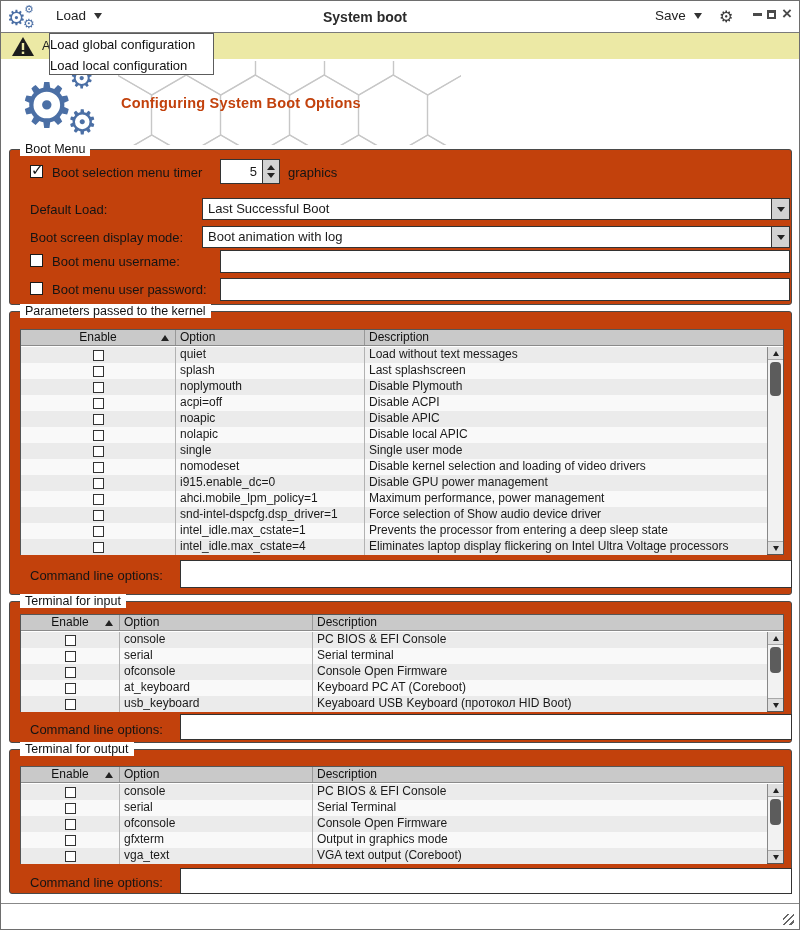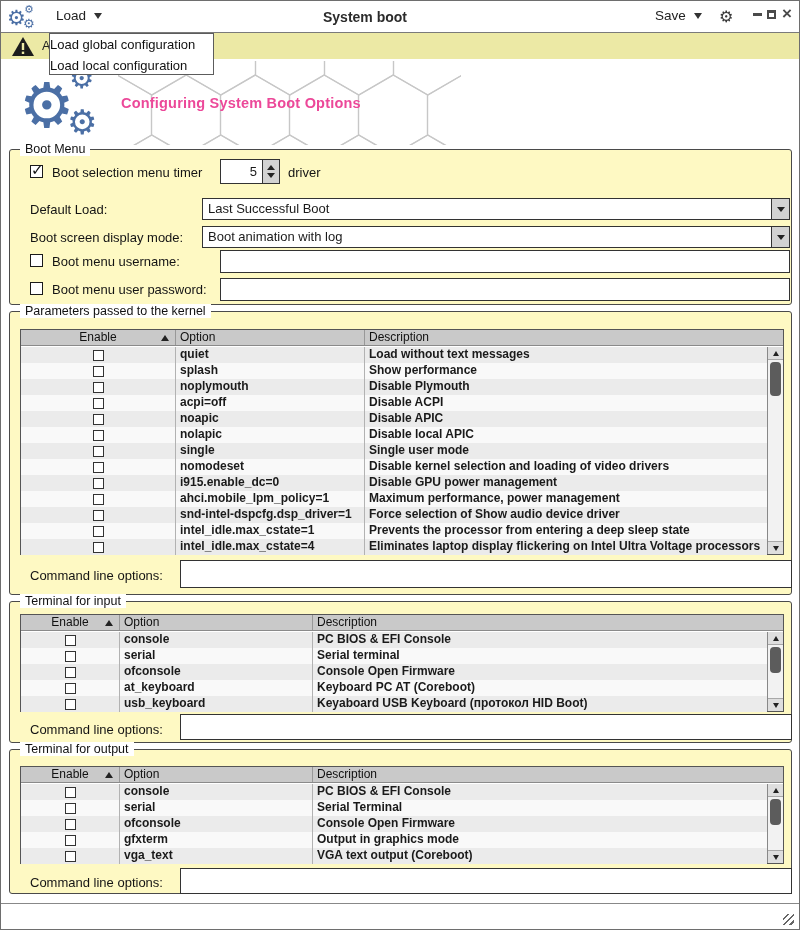--- a/index.html
+++ b/index.html
@@ -25,24 +25,24 @@
   .warn-icon{margin-left:10px;}
   .warn-text{font-size:12.5px;color:#222;margin-left:7px;width:10px;overflow:hidden;white-space:nowrap;}
 
   
   .menu-popup{position:absolute;left:48px;top:32px;width:165px;height:42px;background:#fff;border:1px solid #5c5c5c;z-index:30;}
   .menu-item{height:21px;line-height:21px;padding-left:0;font-size:13px;color:#111;white-space:nowrap;}
 
   
   .banner{position:absolute;left:0;top:58px;width:100%;height:88px;background:#fff;}
   .hexes{position:absolute;left:117px;top:2px;}
-  .banner-title{position:absolute;left:120px;top:36px;font-size:14.5px;font-weight:bold;color:#ec4899;letter-spacing:.2px;}
-
-  
-  .group{position:absolute;border:1px solid #4a4a4a;border-radius:3px;background:#fef9c3;}
+  .banner-title{position:absolute;left:120px;top:36px;font-size:14.5px;font-weight:bold;color:#c2410c;letter-spacing:.2px;}
+
+  
+  .group{position:absolute;border:1px solid #4a4a4a;border-radius:3px;background:#c2410c;}
   .legend{position:absolute;top:-8px;left:10px;background:#fff;padding:0 5px;font-size:12.5px;color:#111;white-space:nowrap;}
   .lbl{position:absolute;font-size:13px;color:#141414;white-space:nowrap;}
 
   
   .cb{position:absolute;width:13px;height:13px;border:1.5px solid #1a1a1a;background:#fff;}
   .cb.checked::after{content:"✓";position:absolute;left:0px;top:-5px;font-size:15px;font-weight:bold;color:#101010;}
   .cbx{width:11px;height:11px;border:1px solid #333;background:#fff;display:inline-block;}
 
   
   .spinner{position:absolute;height:25px;border:1px solid #333;background:#fff;display:flex;}
@@ -59,21 +59,21 @@
   
   .txt{position:absolute;border:1px solid #333;background:#fff;font:13px "Liberation Sans",sans-serif;padding:0 4px;outline:none;}
 
   
   .table{position:absolute;border:1px solid #555;background:#fff;}
   .thead{display:flex;height:16px;background:#c9c9c9;border-bottom:1px solid #8a8a8a;justify-content:center;}
   .th{font-size:12px;line-height:15px;padding:0 4px;border-right:1px solid #989898;position:relative;color:#111;}
   .th.last{flex:1;border-right:none;}
   .th-enable{text-align:center;}
   .sort-asc{position:absolute;right:6px;top:5px;width:0;height:0;border-left:4px solid transparent;border-right:4px solid transparent;border-bottom:6px solid #222;}
-  .tbody{position:absolute;left:0;top:17px;right:16px;font-weight:bold;}
+  .tbody{position:absolute;left:0;top:17px;right:16px;}
   .tr{display:flex;height:16px;}
   .tr:nth-child(odd){background:#ebebeb;}
   .tr:nth-child(even){background:#f9f9f9;}
   .td{font-size:12px;line-height:15px;padding:0 4px;border-right:1px solid #b2b2b2;overflow:hidden;white-space:nowrap;}
   .td.last{flex:1;border-right:none;}
   .td-check{display:flex;align-items:center;justify-content:center;padding:0;}
   .k-c1{width:155px;} .k-c2{width:189px;}
   .t-c1{width:99px;}  .t-c2{width:193px;}
 
   
@@ -171,21 +171,21 @@
       <span class="spin-val">5</span>
       <span class="spin-btns">
         <span>
             <i class="tri-up"></i>
           </span>
         <span>
             <i class="tri-down"></i>
           </span>
       </span>
     </div>
-    <span class="lbl" style="left:278px;top:15px;">driver</span>
+    <span class="lbl" style="left:278px;top:15px;">graphics</span>
 
     <span class="lbl" style="left:20px;top:52px;">Default Load:</span>
     <div class="combo" style="left:192px;top:48px;width:588px;">
       <span class="combo-text">Last Successful Boot</span>
       <span class="combo-btn">
           <i class="tri-down"></i>
         </span>
     </div>
 
     <span class="lbl" style="left:20px;top:80px;">Boot screen display mode:</span>
@@ -220,21 +220,21 @@
               <span class="cbx"></span>
             </div>
             <div class="td k-c2">quiet</div>
             <div class="td last">Load without text messages</div>
           </div>
         <div class="tr">
             <div class="td td-check k-c1">
               <span class="cbx"></span>
             </div>
             <div class="td k-c2">splash</div>
-            <div class="td last">Show performance</div>
+            <div class="td last">Last splashscreen</div>
           </div>
         <div class="tr">
             <div class="td td-check k-c1">
               <span class="cbx"></span>
             </div>
             <div class="td k-c2">noplymouth</div>
             <div class="td last">Disable Plymouth</div>
           </div>
         <div class="tr">
             <div class="td td-check k-c1">

